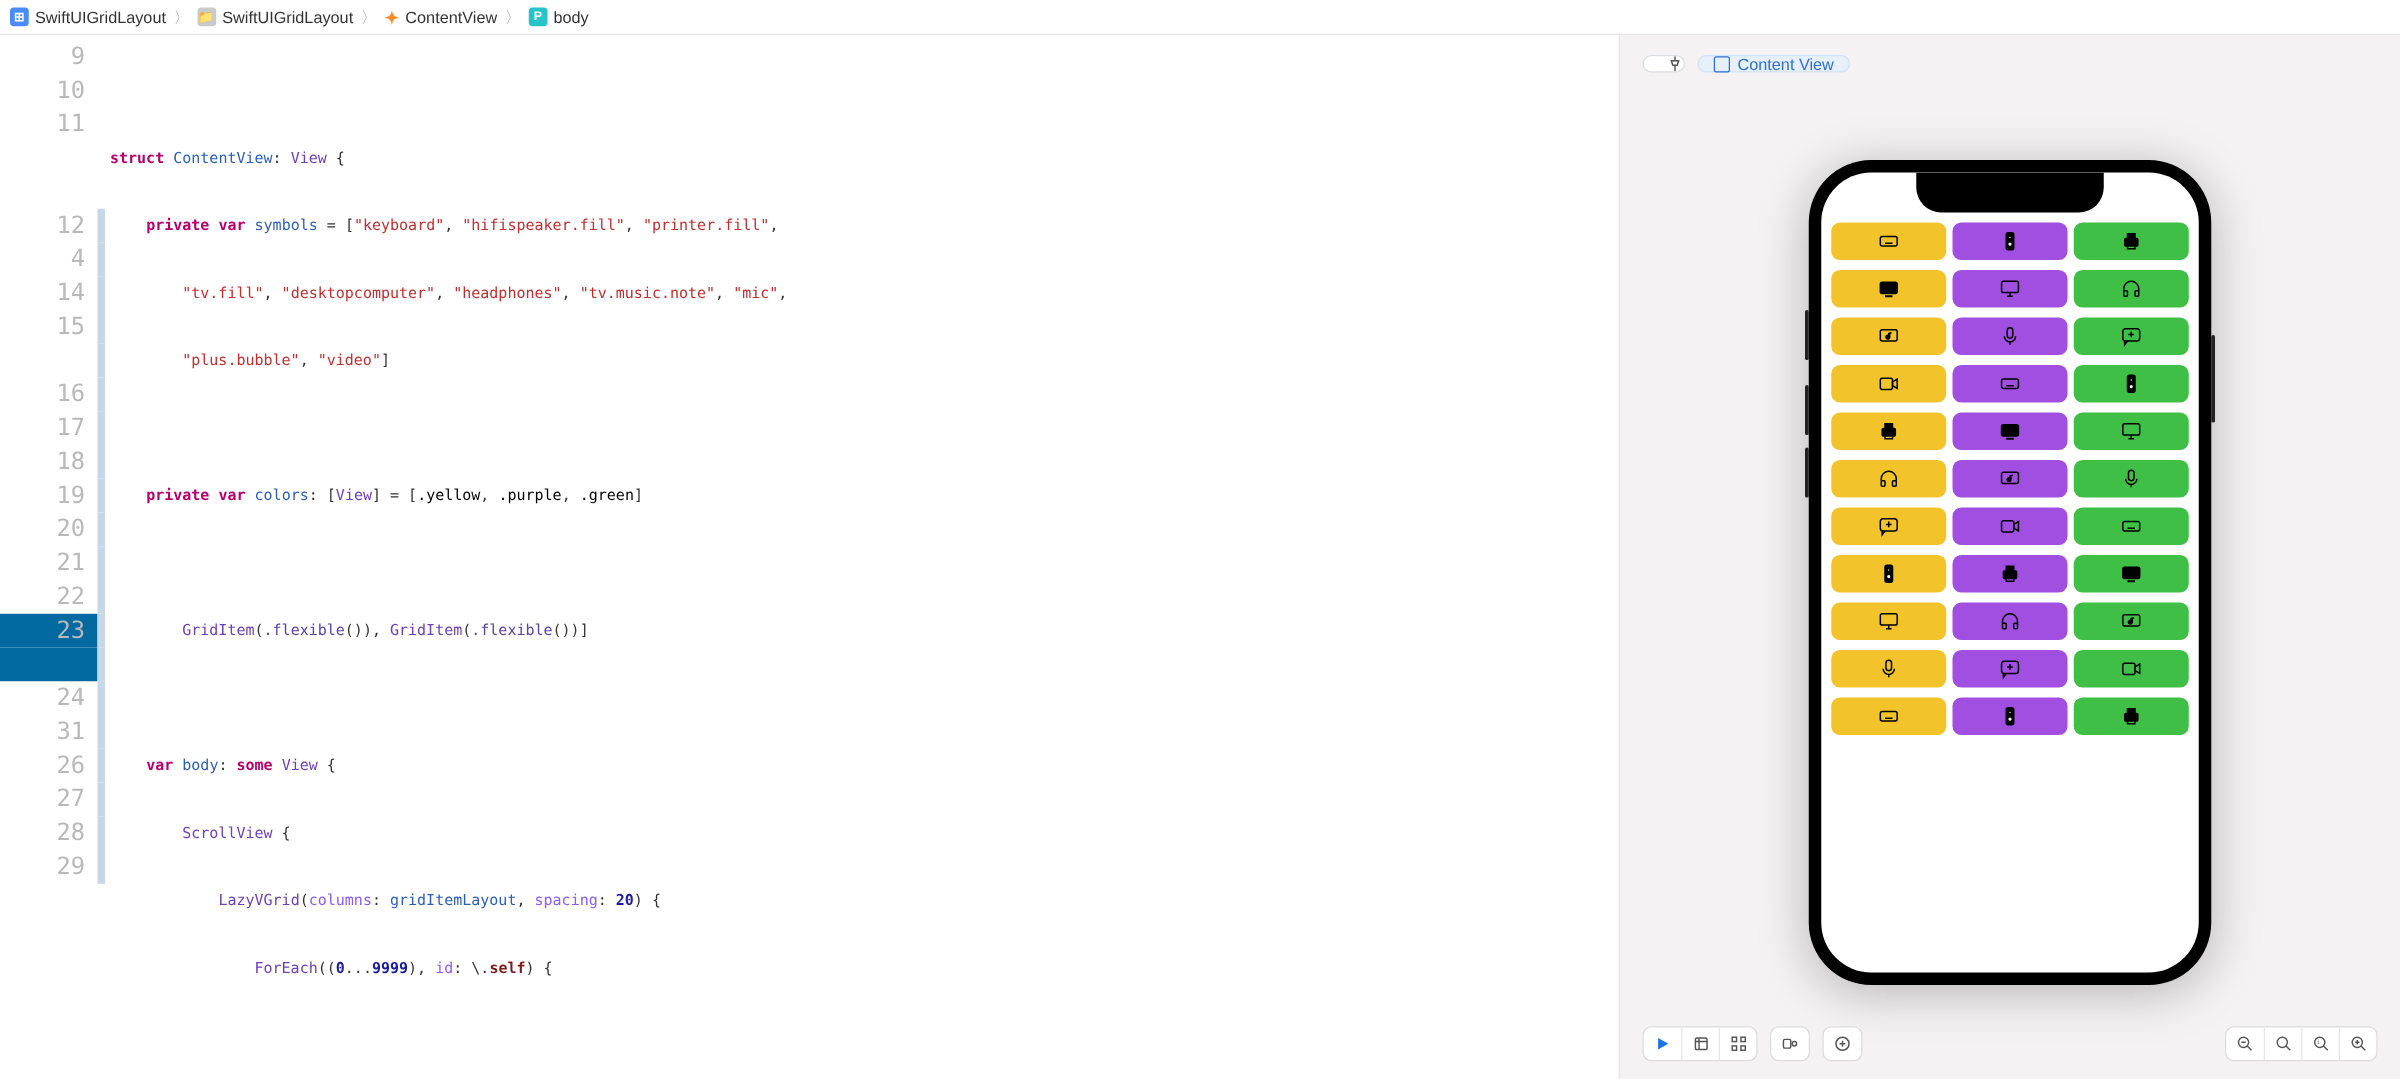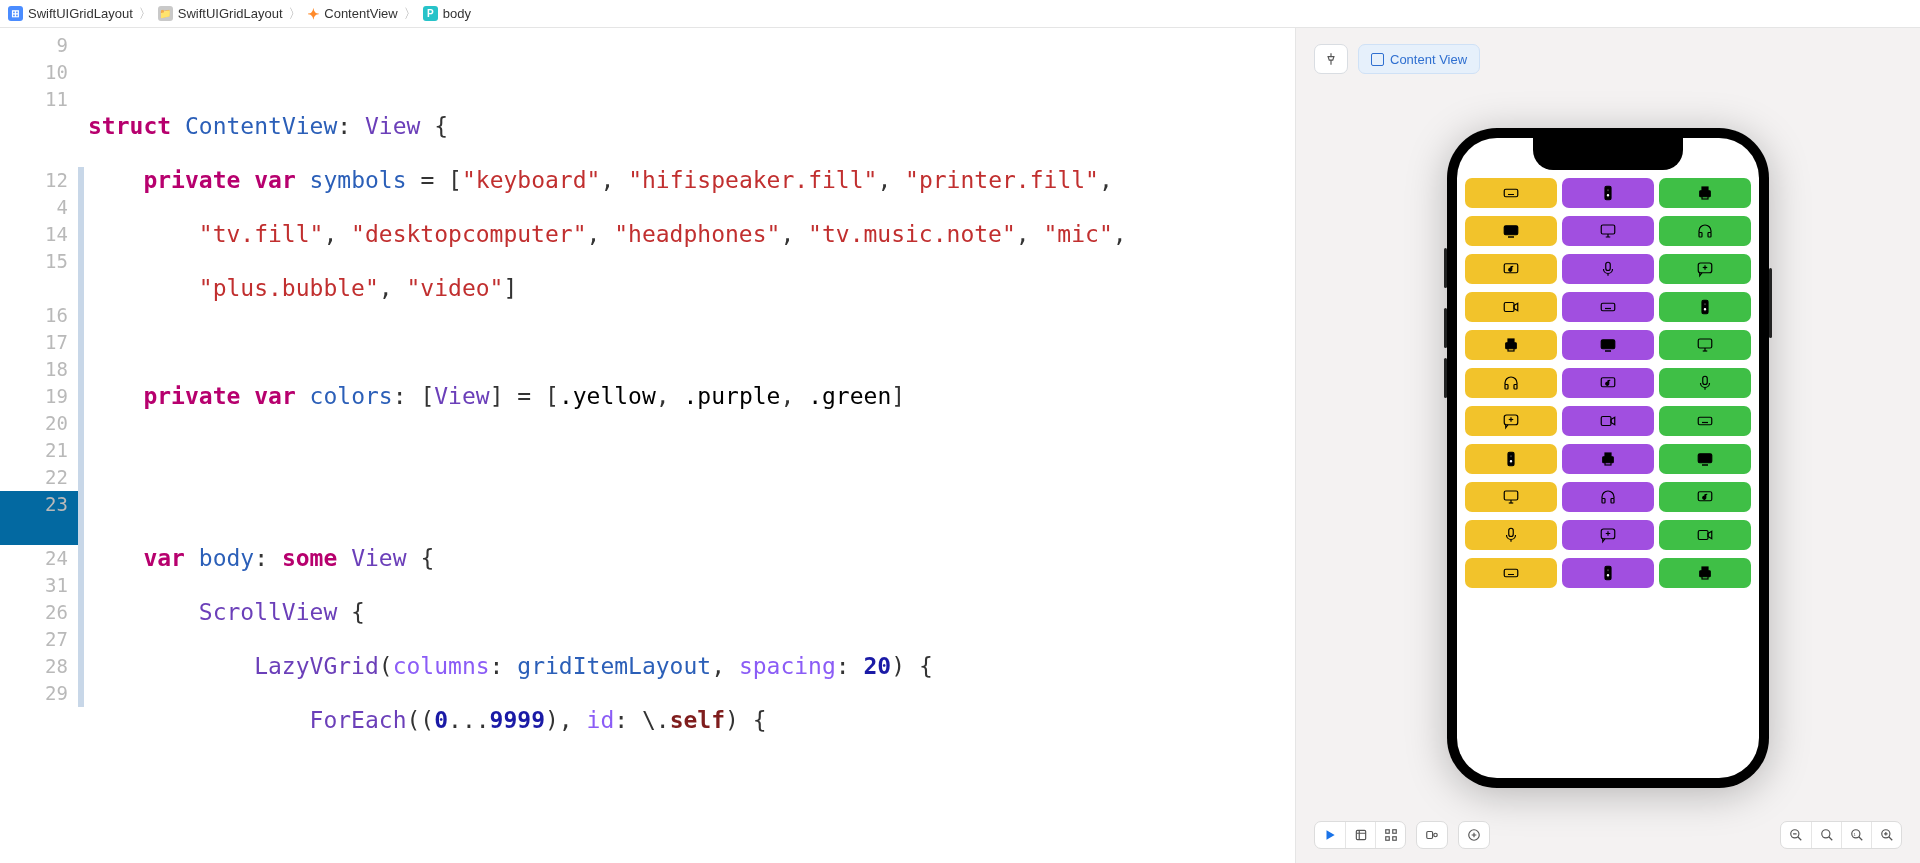--- a/index.html
+++ b/index.html
@@ -77,21 +77,21 @@
   .change-ribbon .seg {
     height: 27px;
   }
   .change-ribbon .mod {
     background: #c8d7e8;
   }
   .code {
     flex: 1;
     padding-top: 4px;
     font-family: "SF Mono", Menlo, monospace;
-    font-size: 23px;
+    font-size: 12px;
     line-height: 27px;
     white-space: pre;
     color: #333;
     position: relative;
   }
   .code .line { height: 27px; padding-left: 4px; }
   .gutter .ln.hl { background: #0369a1; }
 
   
   .kw { color: #b7006e; font-weight: 700; } 
@@ -113,25 +113,25 @@
     position: relative;
   }
   .preview-toolbar-top {
     position: absolute;
     top: 16px;
     left: 18px;
     display: flex;
     gap: 10px;
   }
   .pin-btn, .preview-tag {
-    height: 30px;
+    height: 14px;
     border-radius: 7px;
     display: inline-flex;
     align-items: center;
-    justify-content: center;
+    justify-content: flex-end;
     font-size: 13px;
     border: 1px solid #d9dde2;
     background: #fff;
   }
   .pin-btn { width: 34px; color:#555; }
   .preview-tag {
     background: #e6f0fb;
     border-color: #cfe1f6;
     color: #2f6fd0;
     padding: 0 12px;
@@ -327,20 +327,21 @@
     </div>
     <div class="code">
 <div class="line"></div>
 <div class="line"><span class="kw">struct</span> <span class="ident">ContentView</span><span class="punc">: </span><span class="type">View</span><span class="punc"> {</span></div>
 <div class="line">    <span class="kw">private</span> <span class="kw">var</span> <span class="ident">symbols</span> <span class="punc">= [</span><span class="str">"keyboard"</span><span class="punc">, </span><span class="str">"hifispeaker.fill"</span><span class="punc">, </span><span class="str">"printer.fill"</span><span class="punc">,</span></div>
 <div class="line">        <span class="str">"tv.fill"</span><span class="punc">, </span><span class="str">"desktopcomputer"</span><span class="punc">, </span><span class="str">"headphones"</span><span class="punc">, </span><span class="str">"tv.music.note"</span><span class="punc">, </span><span class="str">"mic"</span><span class="punc">,</span></div>
 <div class="line">        <span class="str">"plus.bubble"</span><span class="punc">, </span><span class="str">"video"</span><span class="punc">]</span></div>
 <div class="line"></div>
 <div class="line">    <span class="kw">private</span> <span class="kw">var</span> <span class="ident">colors</span><span class="punc">: [</span><span class="type">View</span><span class="punc">] = [</span><span class="enum">.yellow</span><span class="punc">, </span><span class="enum">.purple</span><span class="punc">, </span><span class="enum">.green</span><span class="punc">]</span></div>
 <div class="line"></div>
+<div class="line">        <span class="type">GridItem</span><span class="punc">(</span><span class="method">.flexible</span><span class="punc">()), </span><span class="type">GridItem</span><span class="punc">(</span><span class="method">.flexible</span><span class="punc">())]</span></div>
 <div class="line"></div>
 <div class="line">    <span class="kw">var</span> <span class="ident">body</span><span class="punc">: </span><span class="kw">some</span> <span class="type">View</span><span class="punc"> {</span></div>
 <div class="line">        <span class="type">ScrollView</span><span class="punc"> {</span></div>
 <div class="line">            <span class="type">LazyVGrid</span><span class="punc">(</span><span class="attr">columns</span><span class="punc">: </span><span class="ident">gridItemLayout</span><span class="punc">, </span><span class="attr">spacing</span><span class="punc">: </span><span class="num">20</span><span class="punc">) {</span></div>
 <div class="line">                <span class="type">ForEach</span><span class="punc">((</span><span class="num">0</span><span class="punc">...</span><span class="num">9999</span><span class="punc">), </span><span class="attr">id</span><span class="punc">: \.</span><span class="self">self</span><span class="punc">) {</span></div>
 
 
 
 
 

